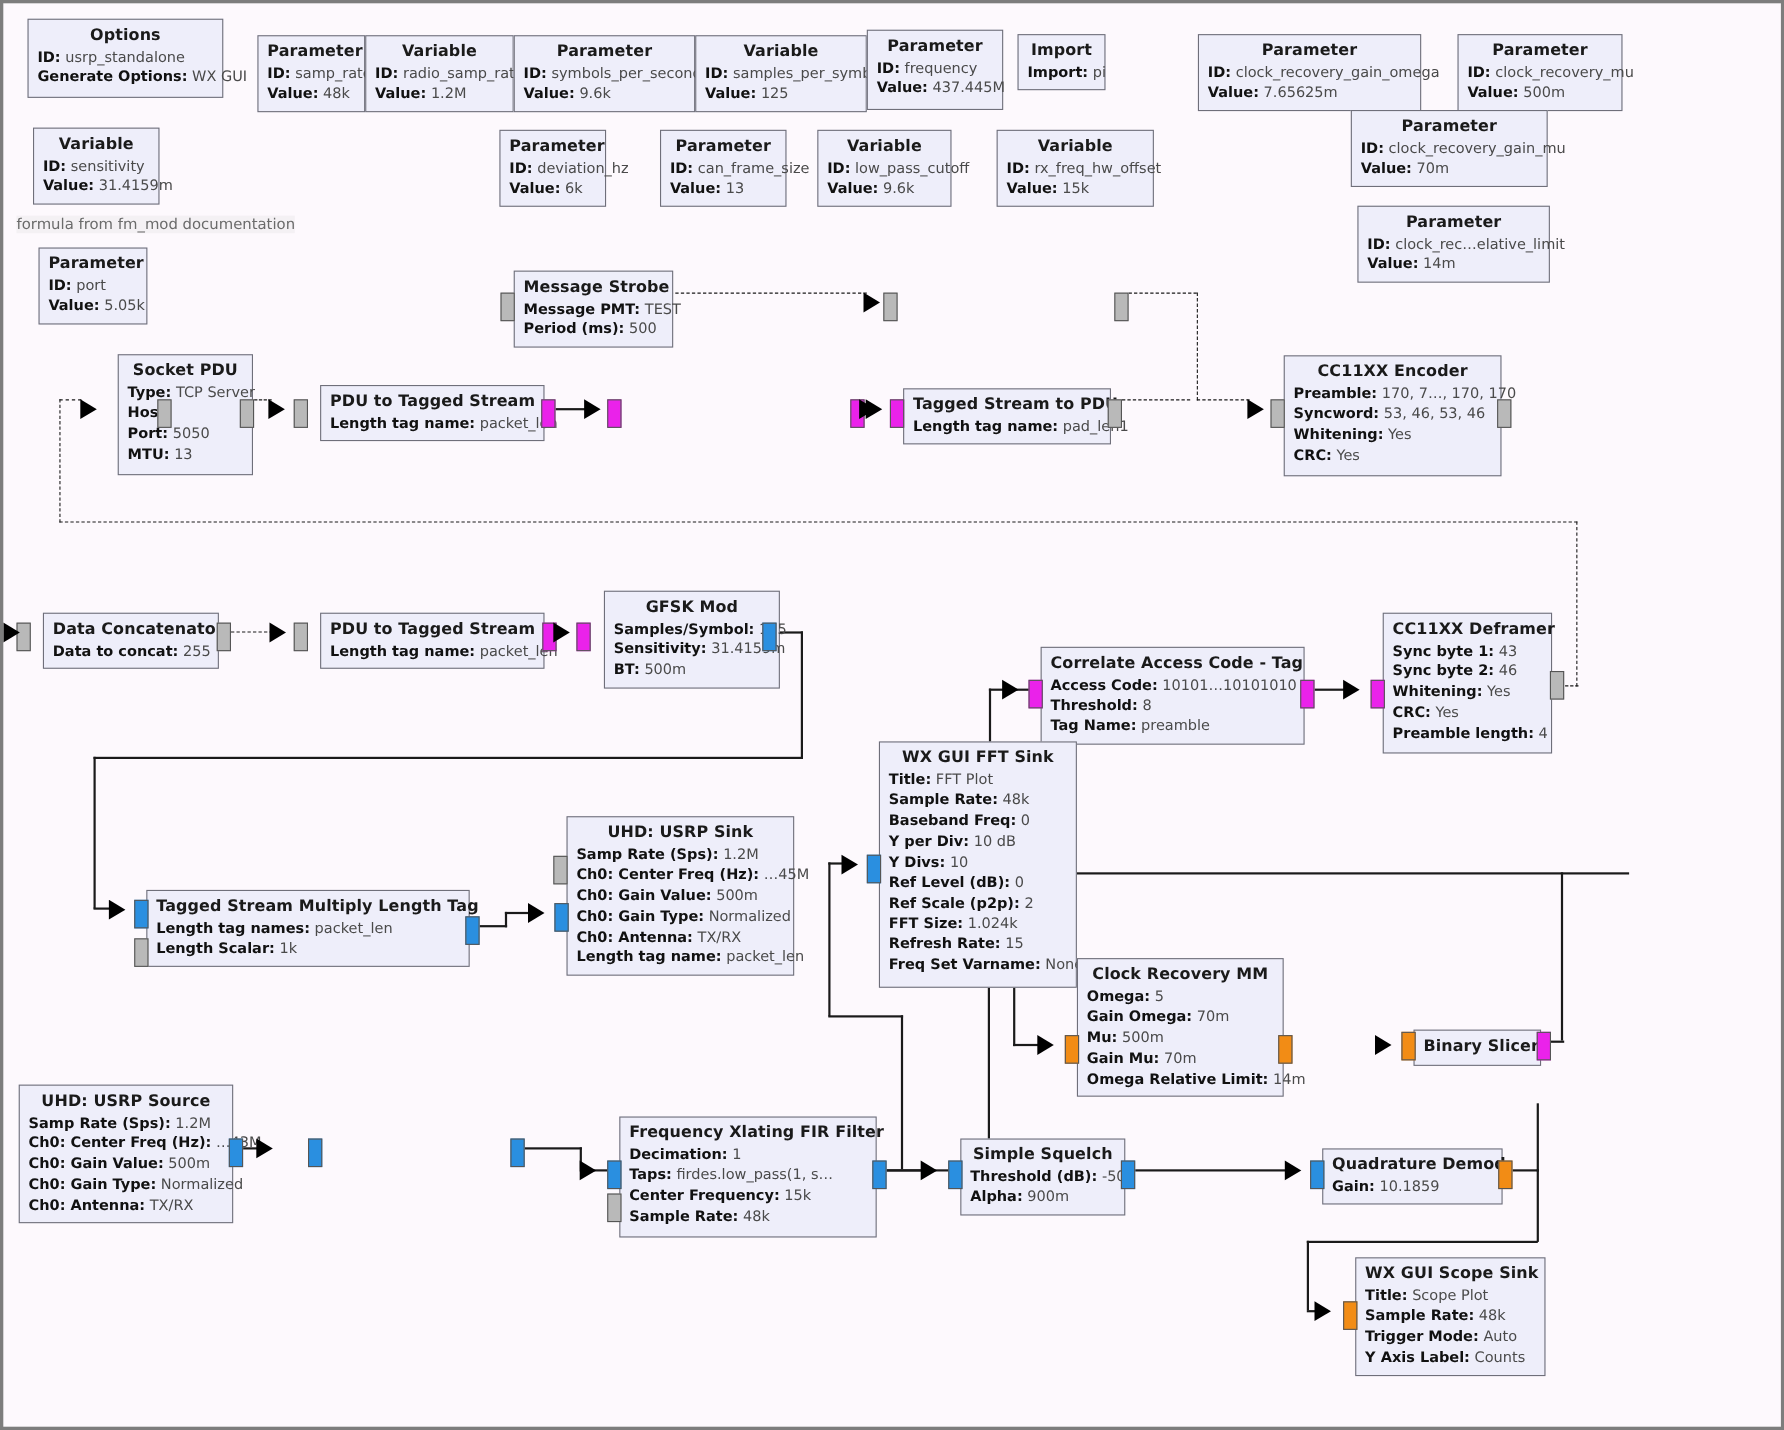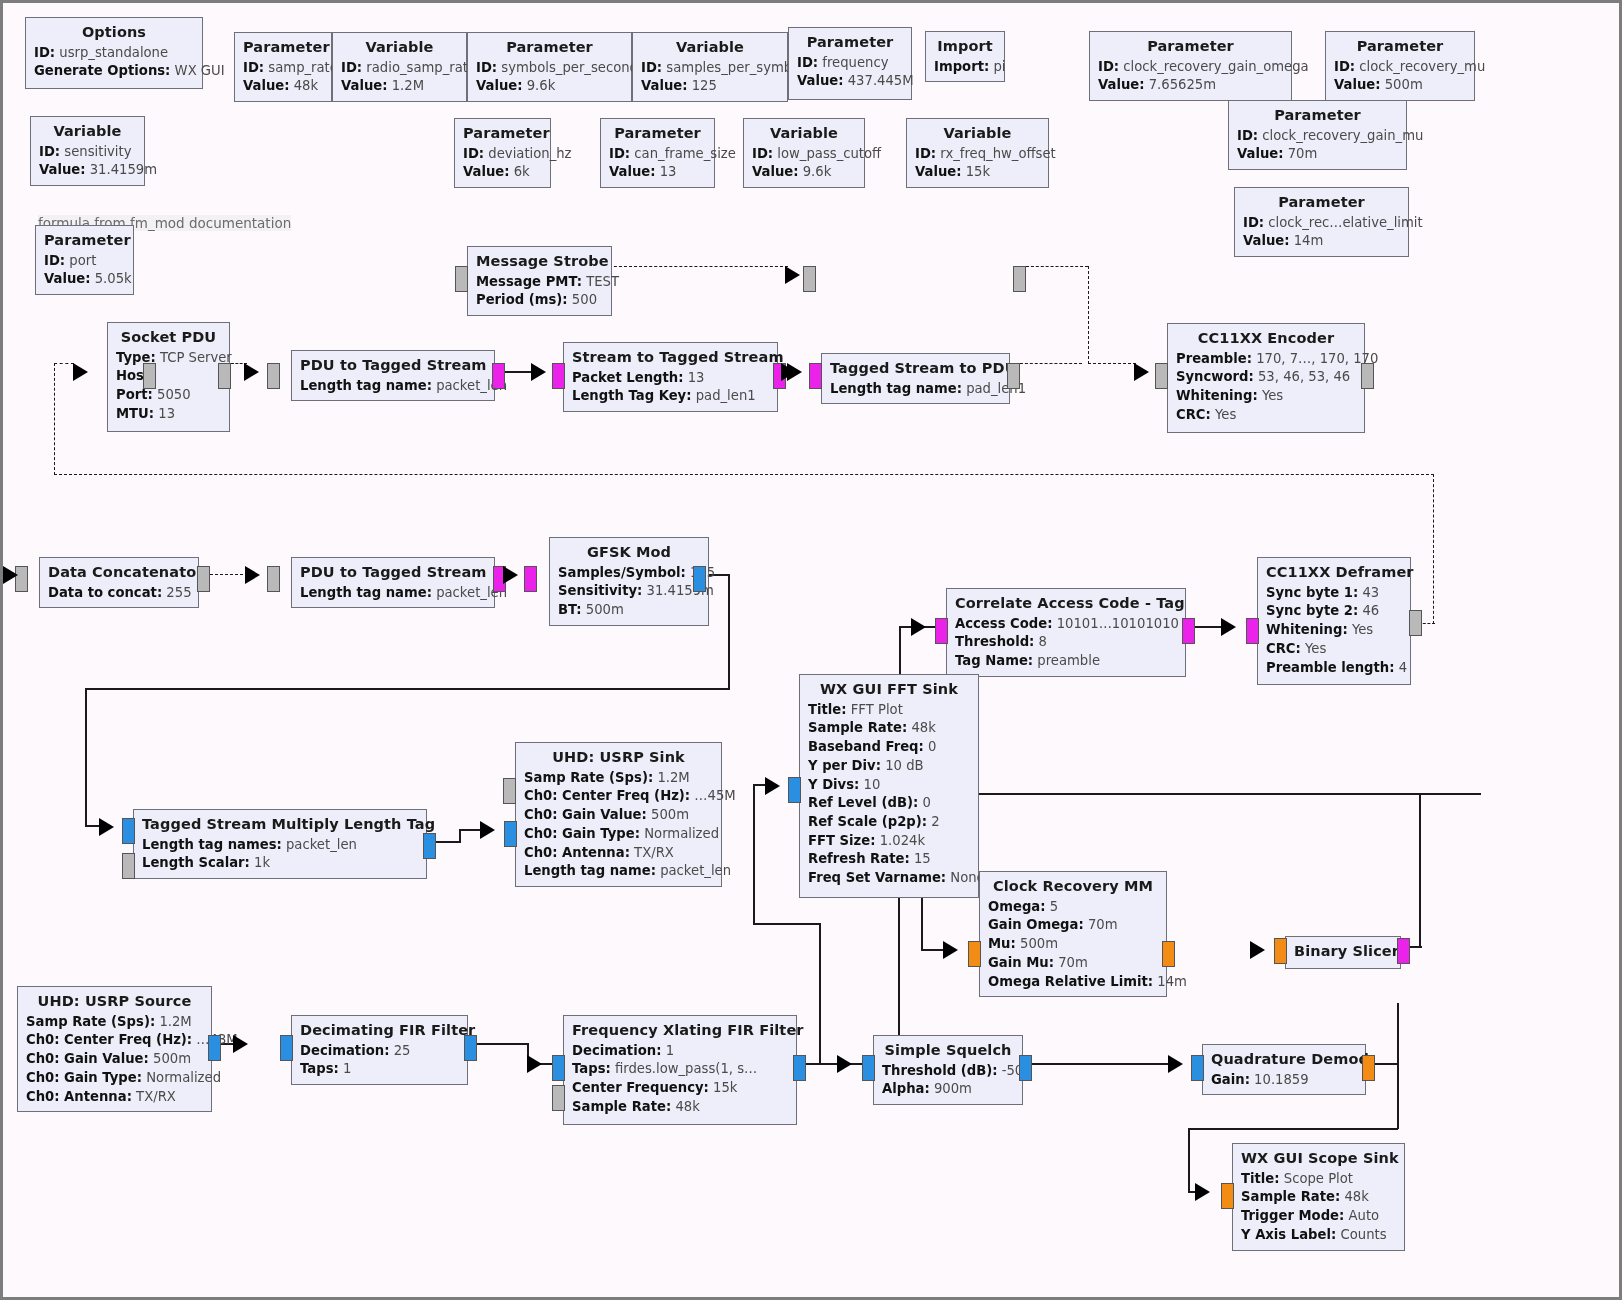--- a/index.html
+++ b/index.html
@@ -199,25 +199,20 @@
       <div class="ttl">Socket PDU</div>
       <div class="row"><b>Type:</b> <span>TCP Server</span></div>
       <div class="row"><b>Host:</b> <span></span></div>
       <div class="row"><b>Port:</b> <span>5050</span></div>
       <div class="row"><b>MTU:</b> <span>13</span></div>
     </div>
     <div class="blk" style="left: 288px; top: 347px; width: 204px; min-height: 48px;">
       <div class="ttl">PDU to Tagged Stream</div>
       <div class="row"><b>Length tag name:</b> <span>packet_len</span></div>
     </div>
-    <div class="blk" style="left: 560px; top: 339px; width: 215px; min-height: 70px;">
-      <div class="ttl">Stream to Tagged Stream</div>
-      <div class="row"><b>Packet Length:</b> <span>13</span></div>
-      <div class="row"><b>Length Tag Key:</b> <span>pad_len1</span></div>
-    </div>
     <div class="blk" style="left: 818px; top: 350px; width: 189px; min-height: 48px;">
       <div class="ttl">Tagged Stream to PDU</div>
       <div class="row"><b>Length tag name:</b> <span>pad_len1</span></div>
     </div>
     <div class="blk" style="left: 1164px; top: 320px; width: 198px; min-height: 110px;">
       <div class="ttl">CC11XX Encoder</div>
       <div class="row"><b>Preamble:</b> <span>170, 7…, 170, 170</span></div>
       <div class="row"><b>Syncword:</b> <span>53, 46, 53, 46</span></div>
       <div class="row"><b>Whitening:</b> <span>Yes</span></div>
       <div class="row"><b>CRC:</b> <span>Yes</span></div>
@@ -288,25 +283,20 @@
     <div class="blk" style="left: 1282px; top: 933px; width: 116px; min-height: 30px;">
       <div class="ttl">Binary Slicer</div>
     </div>
     <div class="blk" style="left: 14px; top: 983px; width: 195px; min-height: 125px;">
       <div class="ttl">UHD: USRP Source</div>
       <div class="row"><b>Samp Rate (Sps):</b> <span>1.2M</span></div>
       <div class="row"><b>Ch0: Center Freq (Hz):</b> <span>…43M</span></div>
       <div class="row"><b>Ch0: Gain Value:</b> <span>500m</span></div>
       <div class="row"><b>Ch0: Gain Type:</b> <span>Normalized</span></div>
       <div class="row"><b>Ch0: Antenna:</b> <span>TX/RX</span></div>
-    </div>
-    <div class="blk" style="left: 288px; top: 1012px; width: 177px; min-height: 70px;">
-      <div class="ttl">Decimating FIR Filter</div>
-      <div class="row"><b>Decimation:</b> <span>25</span></div>
-      <div class="row"><b>Taps:</b> <span>1</span></div>
     </div>
     <div class="blk" style="left: 560px; top: 1012px; width: 234px; min-height: 110px;">
       <div class="ttl">Frequency Xlating FIR Filter</div>
       <div class="row"><b>Decimation:</b> <span>1</span></div>
       <div class="row"><b>Taps:</b> <span>firdes.low_pass(1, s…</span></div>
       <div class="row"><b>Center Frequency:</b> <span>15k</span></div>
       <div class="row"><b>Sample Rate:</b> <span>48k</span></div>
     </div>
     <div class="blk" style="left: 870px; top: 1032px; width: 150px; min-height: 70px;">
       <div class="ttl">Simple Squelch</div>
@@ -383,14 +373,14 @@
     <div class="arrow" style="left: 762px; top: 774px;"></div>
     <div class="arrow" style="left: 477px; top: 818px;"></div>
     <div class="arrow" style="left: 96px; top: 815px;"></div>
     <div class="arrow" style="left: 940px; top: 938px;"></div>
     <div class="arrow" style="left: 1247px; top: 938px;"></div>
     <div class="arrow" style="left: 230px; top: 1032px;"></div>
     <div class="arrow" style="left: 524px; top: 1052px;"></div>
     <div class="arrow" style="left: 834px; top: 1052px;"></div>
     <div class="arrow" style="left: 1165px; top: 1052px;"></div>
     <div class="arrow" style="left: 1192px; top: 1180px;"></div>
-    <div class="note" style="left: 35px; top: 193px; margin-top: 19px;">formula from fm_mod documentation</div>
+    <div class="note" style="left: 12px; top: 193px;">formula from fm_mod documentation</div>
   </div>
 
 </body></html>

